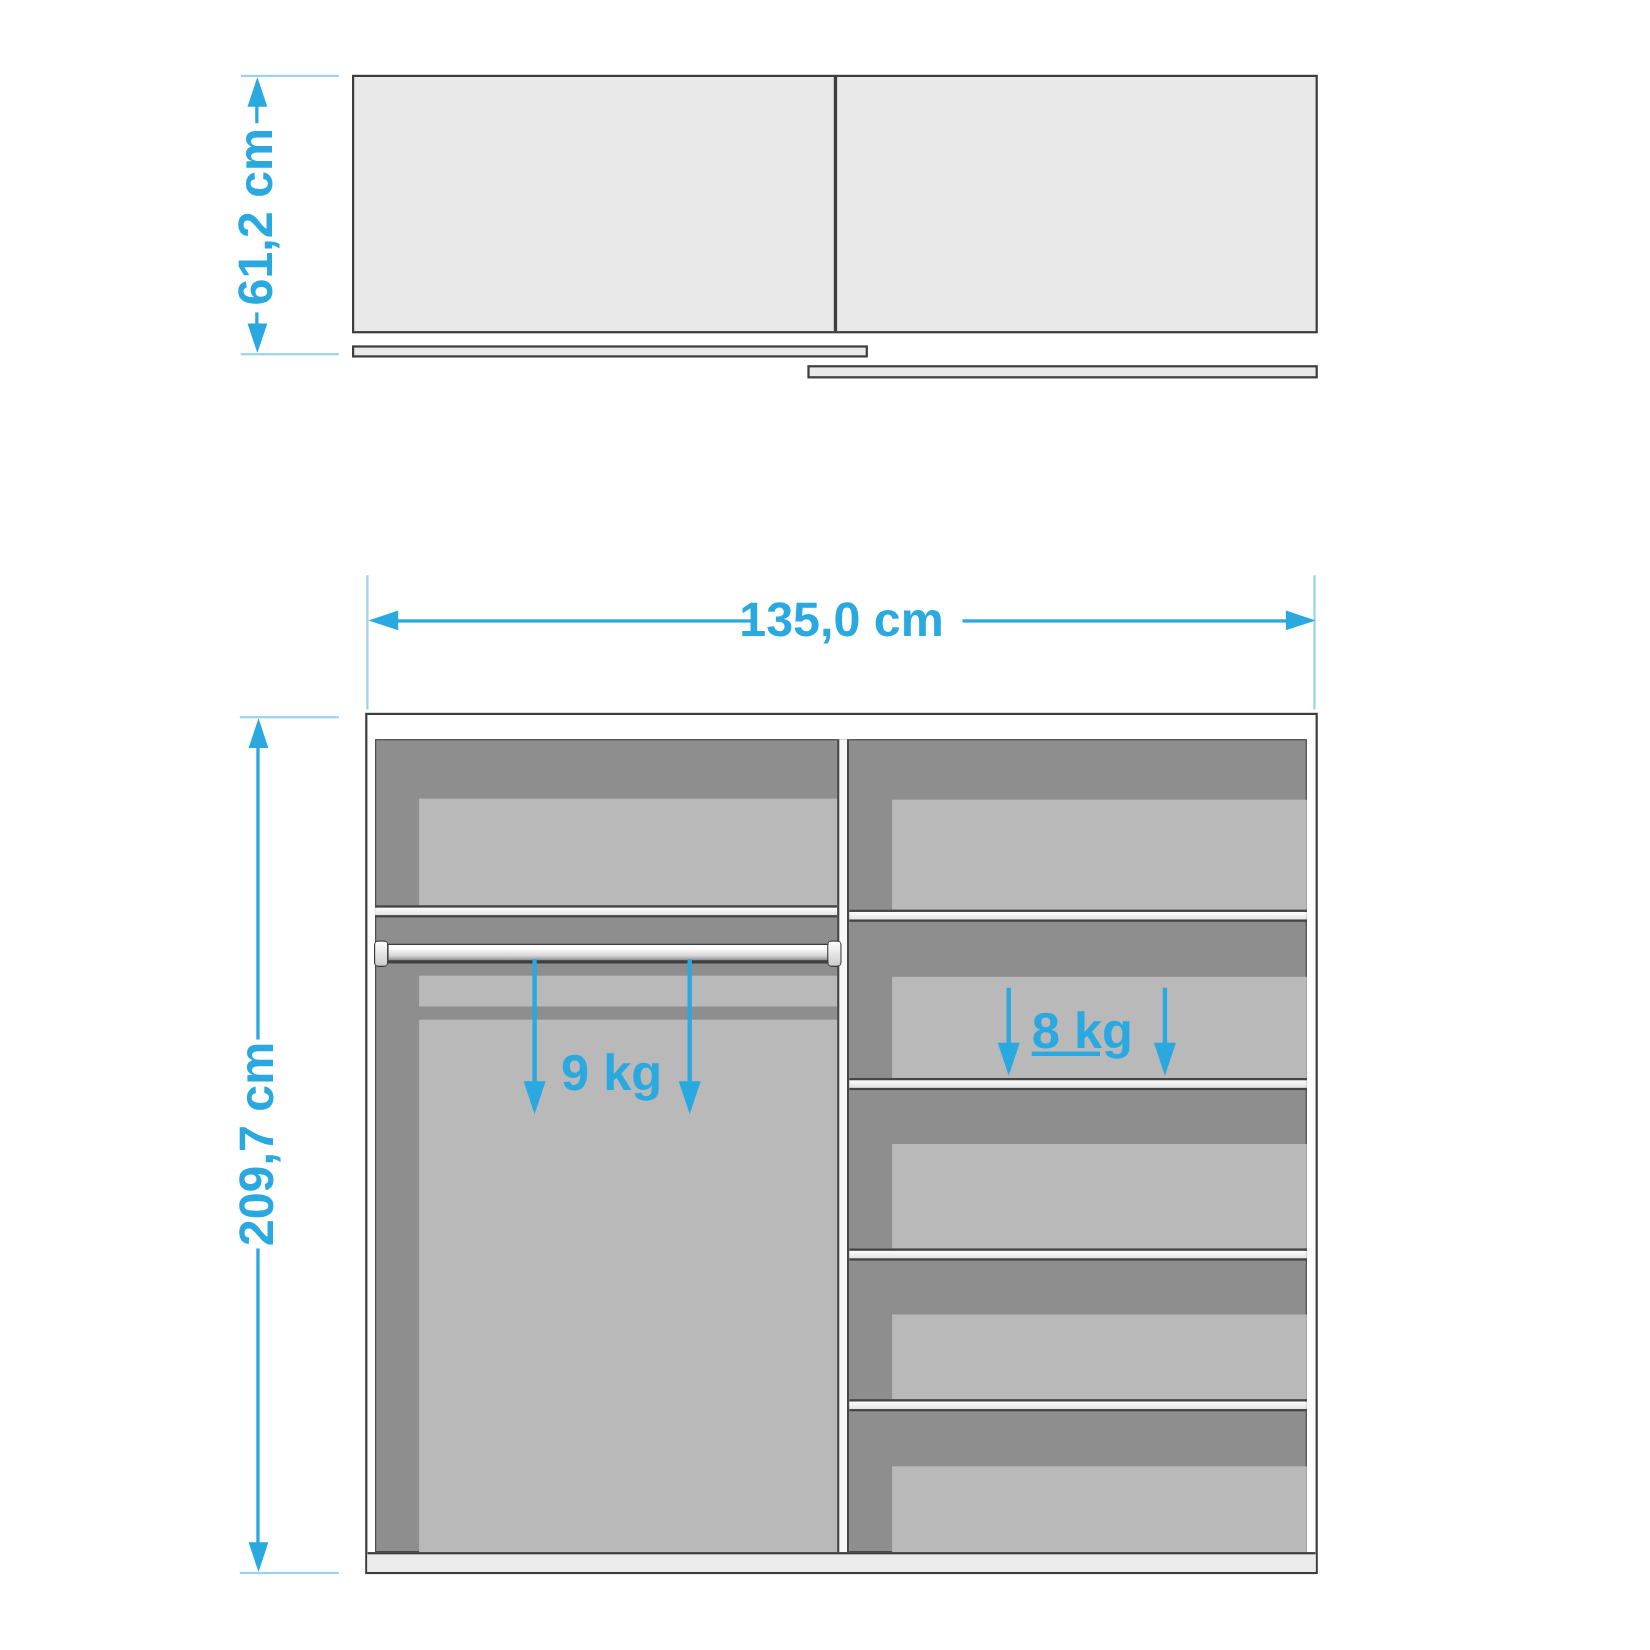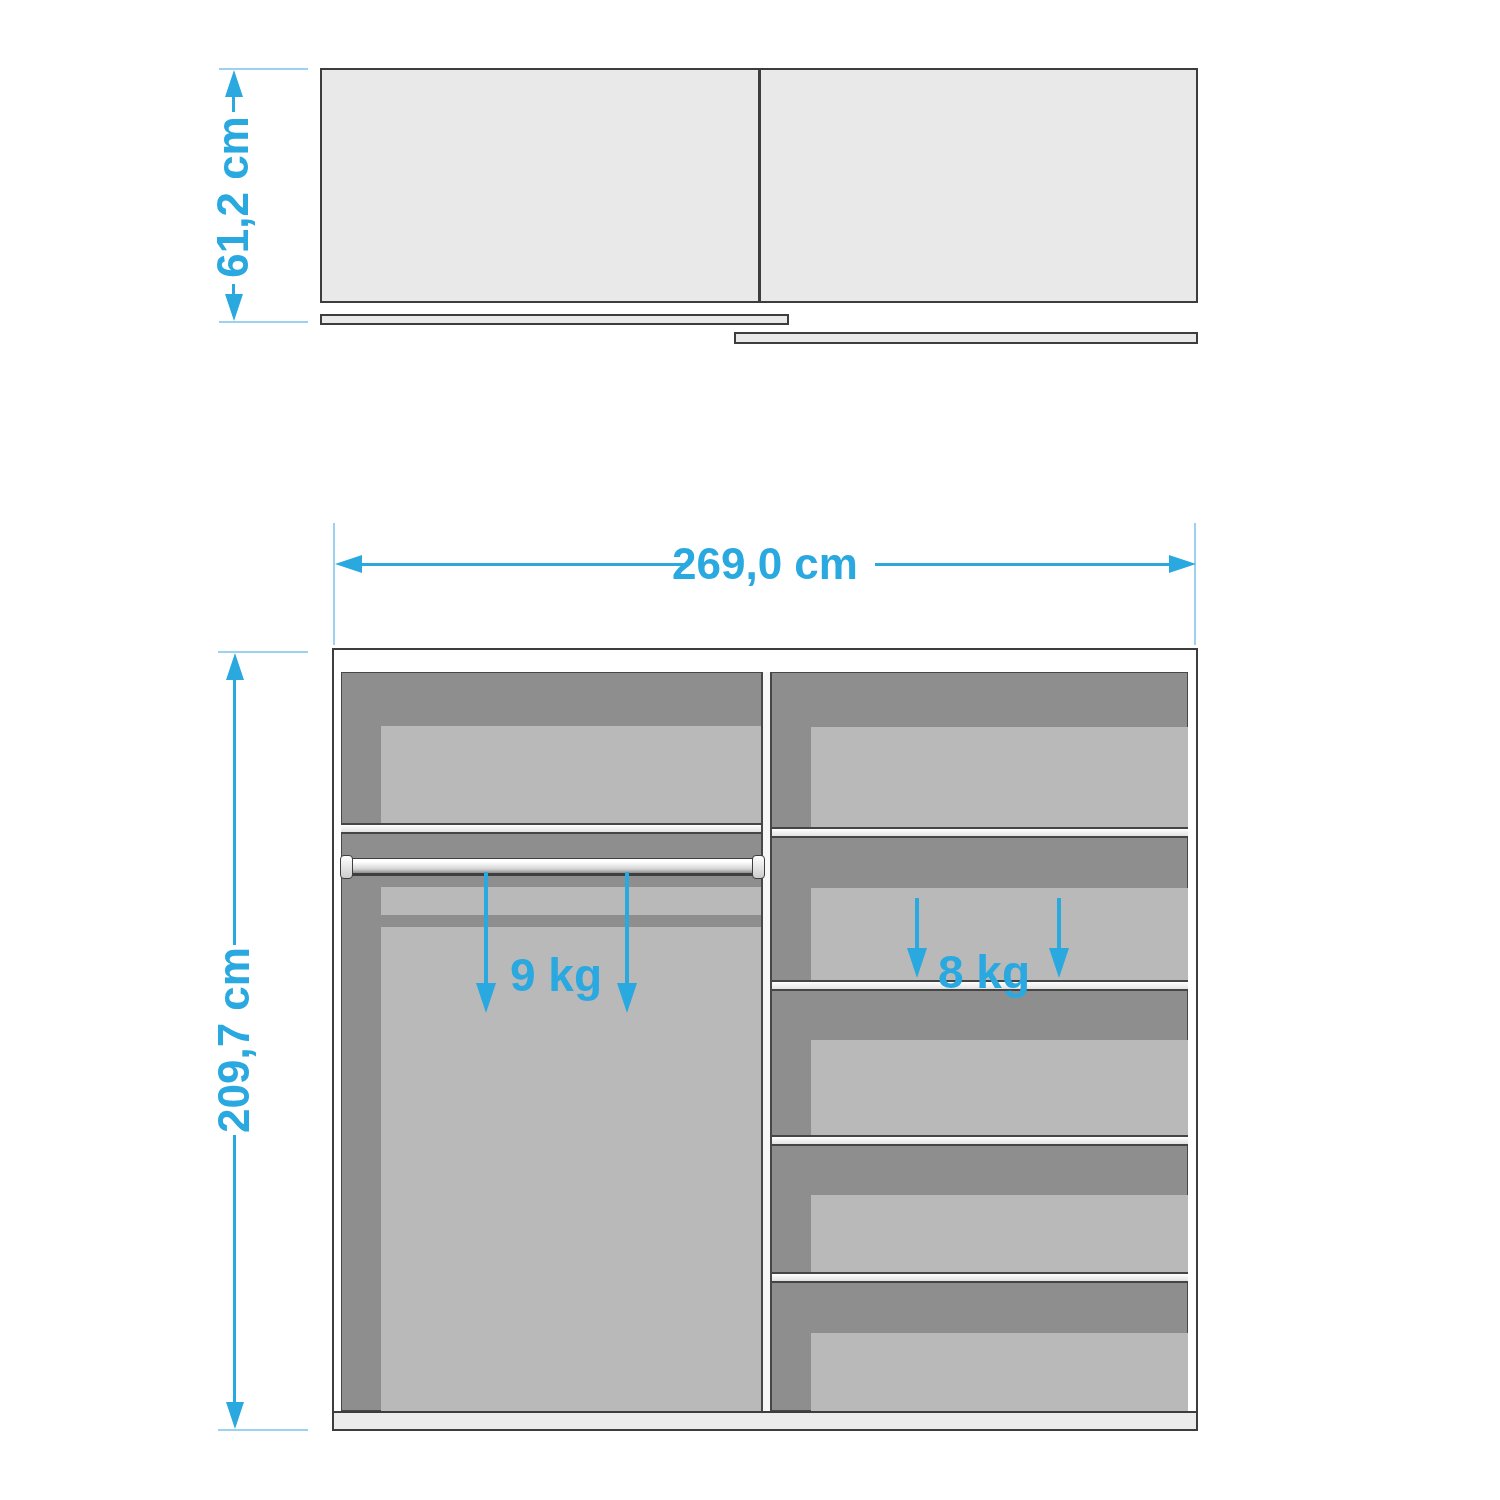--- a/index.html
+++ b/index.html
@@ -57,21 +57,21 @@
   <div class="abs head head-up" style="left:225px;top:70px;"></div>
   <div class="abs dim-shaft-v" style="left:232px;top:94px;height:18px;"></div>
   <div class="abs dim-label rot" style="left:123px;top:174px;width:220px;height:46px;">61,2 cm</div>
   <div class="abs dim-shaft-v" style="left:232px;top:284px;height:14px;"></div>
   <div class="abs head head-down" style="left:225px;top:294px;"></div>
 
   <div class="abs ext-v" style="left:333px;top:523px;height:122px;"></div>
   <div class="abs ext-v" style="left:1194px;top:523px;height:122px;"></div>
   <div class="abs head head-left" style="left:335px;top:555px;"></div>
   <div class="abs dim-shaft-h" style="left:358px;top:563px;width:330px;"></div>
-  <div class="abs dim-label" style="left:665px;top:541px;width:200px;height:46px;">269,0 cm</div>
+  <div class="abs dim-label" style="left:665px;top:541px;width:200px;height:46px;">135,0 cm</div>
   <div class="abs dim-shaft-h" style="left:875px;top:563px;width:297px;"></div>
   <div class="abs head head-right" style="left:1169px;top:555px;"></div>
 
   <div class="abs tick" style="left:218px;top:651px;width:90px;"></div>
   <div class="abs tick" style="left:218px;top:1429px;width:90px;"></div>
   <div class="abs head head-up" style="left:226px;top:653px;"></div>
   <div class="abs dim-shaft-v" style="left:233px;top:677px;height:268px;"></div>
   <div class="abs dim-label rot" style="left:124px;top:1017px;width:220px;height:46px;">209,7 cm</div>
   <div class="abs dim-shaft-v" style="left:233px;top:1135px;height:270px;"></div>
   <div class="abs head head-down" style="left:226px;top:1402px;"></div>
@@ -106,15 +106,15 @@
   <div class="abs load-shaft" style="left:484px;top:872px;height:112px;"></div>
   <div class="abs load-head" style="left:476px;top:983px;"></div>
   <div class="abs load-shaft" style="left:625px;top:872px;height:112px;"></div>
   <div class="abs load-head" style="left:617px;top:983px;"></div>
   <div class="abs load-label" style="left:476px;top:950px;width:160px;height:50px;">9 kg</div>
 
   <div class="abs load-shaft" style="left:915px;top:898px;height:54px;"></div>
   <div class="abs load-head" style="left:907px;top:948px;"></div>
   <div class="abs load-shaft" style="left:1057px;top:898px;height:54px;"></div>
   <div class="abs load-head" style="left:1049px;top:948px;"></div>
-  <div class="abs load-label" style="left:914px;top:947px;width:140px;height:50px;">8 kg</div>
+  <div class="abs load-label" style="left:914px;top:912px;width:140px;height:50px;text-decoration:underline;">8 kg</div>
 
 </div>
 
 </body></html>

